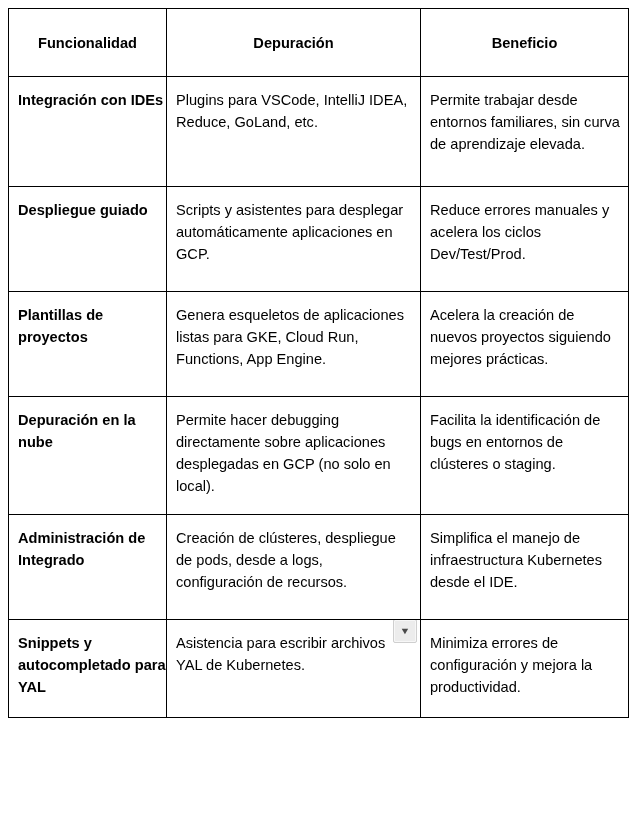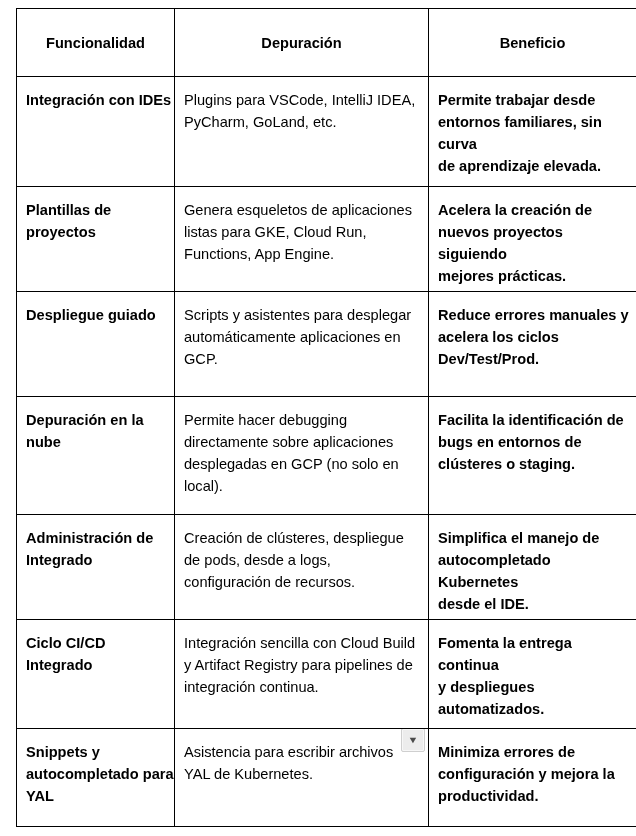--- a/index.html
+++ b/index.html
@@ -11,21 +11,21 @@
     position: relative;
     width: 636px;
     height: 836px;
     background: #ffffff;
     overflow: hidden;
     font-family: "Liberation Sans", "DejaVu Sans", sans-serif;
     color: #000000;
   }
   table.doc-table {
     position: absolute;
-    left: 16px;
+    left: 8px;
     top: 8px;
     width: 620px;
     border-collapse: collapse;
     table-layout: fixed;
     border-radius: 29px;
   }
   table.doc-table th,
   table.doc-table td {
     border: 1px solid #000000;
     font-size: 14.6px;
@@ -43,21 +43,20 @@
   td.cell-func {
     font-weight: bold;
     padding: 12px 0 0 9px;
   }
   td.cell-desc {
     padding: 12px 4px 0 9px;
     position: relative;
   }
   td.cell-benef {
     padding: 12px 5px 0 9px;
-    font-weight: bold;
   }
   .cell-text {
     white-space: pre-wrap;
     display: block;
   }
   tr.row-h110 { height: 110px; }
   tr.row-h105 { height: 105px; }
   tr.row-h118 { height: 118px; }
   tr.row-h109 { height: 109px; }
   tr.row-h98  { height: 98px;  }
@@ -101,57 +100,57 @@
         <th>Beneficio</th>
       </tr>
     </thead>
     <tbody>
       <tr class="row-h110">
         <td class="cell-func">
           <span class="cell-text">Integración con IDEs</span>
         </td>
         <td class="cell-desc">
           <span class="cell-text">Plugins para VSCode, IntelliJ IDEA,
-PyCharm, GoLand, etc.</span>
+Reduce, GoLand, etc.</span>
         </td>
         <td class="cell-benef">
           <span class="cell-text">Permite trabajar desde
 entornos familiares, sin curva
 de aprendizaje elevada.</span>
         </td>
       </tr>
       <tr class="row-h105">
         <td class="cell-func">
+          <span class="cell-text">Despliegue guiado</span>
+        </td>
+        <td class="cell-desc">
+          <span class="cell-text">Scripts y asistentes para desplegar
+automáticamente aplicaciones en
+GCP.</span>
+        </td>
+        <td class="cell-benef">
+          <span class="cell-text">Reduce errores manuales y
+acelera los ciclos
+Dev/Test/Prod.</span>
+        </td>
+      </tr>
+      <tr class="row-h105">
+        <td class="cell-func">
           <span class="cell-text">Plantillas de
 proyectos</span>
         </td>
         <td class="cell-desc">
           <span class="cell-text">Genera esqueletos de aplicaciones
 listas para GKE, Cloud Run,
 Functions, App Engine.</span>
         </td>
         <td class="cell-benef">
           <span class="cell-text">Acelera la creación de
 nuevos proyectos siguiendo
 mejores prácticas.</span>
-        </td>
-      </tr>
-      <tr class="row-h105">
-        <td class="cell-func">
-          <span class="cell-text">Despliegue guiado</span>
-        </td>
-        <td class="cell-desc">
-          <span class="cell-text">Scripts y asistentes para desplegar
-automáticamente aplicaciones en
-GCP.</span>
-        </td>
-        <td class="cell-benef">
-          <span class="cell-text">Reduce errores manuales y
-acelera los ciclos
-Dev/Test/Prod.</span>
         </td>
       </tr>
       <tr class="row-h118">
         <td class="cell-func">
           <span class="cell-text">Depuración en la
 nube</span>
         </td>
         <td class="cell-desc">
           <span class="cell-text">Permite hacer debugging
 directamente sobre aplicaciones
@@ -169,37 +168,22 @@
           <span class="cell-text">Administración de
 Integrado</span>
         </td>
         <td class="cell-desc">
           <span class="cell-text">Creación de clústeres, despliegue
 de pods, desde a logs,
 configuración de recursos.</span>
         </td>
         <td class="cell-benef">
           <span class="cell-text">Simplifica el manejo de
-autocompletado Kubernetes
+infraestructura Kubernetes
 desde el IDE.</span>
-        </td>
-      </tr>
-      <tr class="row-h109">
-        <td class="cell-func">
-          <span class="cell-text">Ciclo CI/CD
-Integrado</span>
-        </td>
-        <td class="cell-desc">
-          <span class="cell-text">Integración sencilla con Cloud Build
-y Artifact Registry para pipelines de
-integración continua.</span>
-        </td>
-        <td class="cell-benef">
-          <span class="cell-text">Fomenta la entrega continua
-y despliegues automatizados.</span>
         </td>
       </tr>
       <tr class="row-h98">
         <td class="cell-func">
           <span class="cell-text">Snippets y
 autocompletado para
 YAL</span>
         </td>
         <td class="cell-desc">
           <span class="cell-text">Asistencia para escribir archivos

